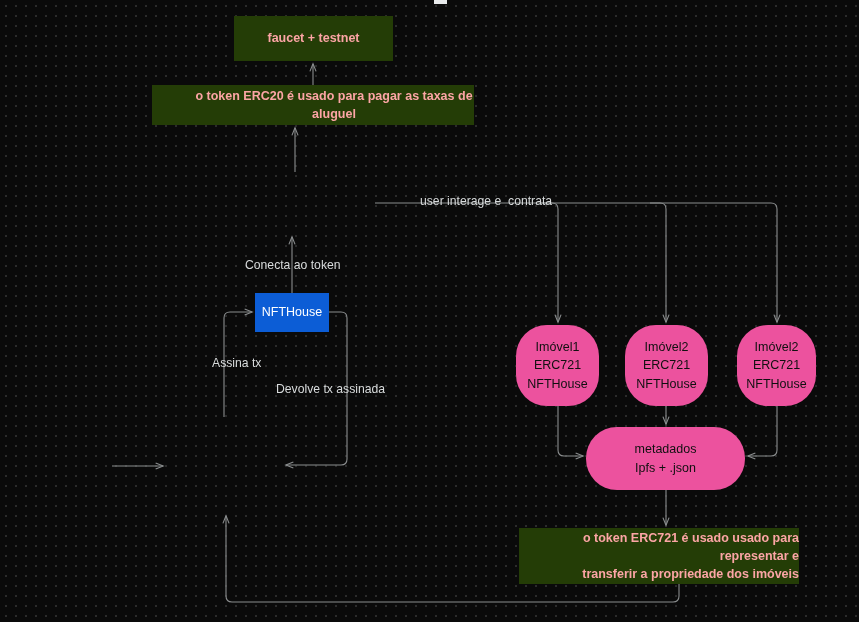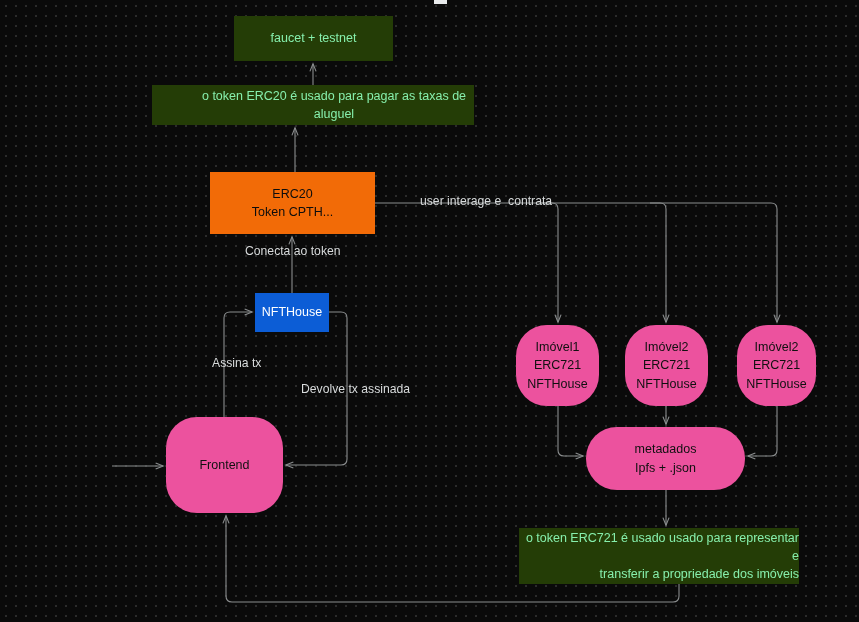--- a/index.html
+++ b/index.html
@@ -31,22 +31,23 @@
     position: absolute;
     display: flex;
     align-items: center;
     justify-content: center;
     text-align: center;
     line-height: 1.45;
     white-space: pre-line;
   }
   .n-green {
     background: #243d06;
-    color: #86efac;
+    color: #fca5a5;
     font-size: 12.5px;
+    font-weight: bold;
   }
   .n-orange {
     background: #f26b07;
     color: #0d0d0d;
     font-size: 12.5px;
   }
   .n-pink {
     background: #ec529e;
     color: #101010;
     font-size: 12.5px;
@@ -117,33 +118,26 @@
   </svg>
 
   <div class="node n-green" style="left:234px; top:16px; width:159px; height:45px;">
     <span>faucet + testnet</span>
   </div>
 
   <div class="node n-green" style="left:152px; top:85px; width:322px; height:40px;padding-left:42px;">
     <span>o token ERC20 é usado para pagar as taxas de aluguel</span>
   </div>
 
-  <div class="node n-orange" style="left:210px; top:172px; width:165px; height:62px;">
-    <span>ERC20
-Token CPTH...</span>
-  </div>
 
   <div class="node n-blue" style="left:255px; top:293px; width:74px; height:39px;">
     <span>NFTHouse</span>
   </div>
 
 
-  <div class="node n-pink" style="left:166px; top:417px; width:117px; height:96px;">
-    <span>Frontend</span>
-  </div>
 
   <div class="node n-pink" style="left:516px; top:325px; width:83px; height:81px;">
     <span>Imóvel1
 ERC721
 NFTHouse</span>
   </div>
 
   <div class="node n-pink" style="left:625px; top:325px; width:83px; height:81px;">
     <span>Imóvel2
 ERC721
@@ -161,19 +155,19 @@
 Ipfs + .json</span>
   </div>
 
   <div class="node n-green" style="left:519px; top:528px; width:280px; height:56px;text-align:right;">
     <span>o token ERC721 é usado usado para representar e
 transferir a propriedade dos imóveis</span>
   </div>
 
   <div class="edge-label" style="left:376px; top:195px;padding-left:44px;">user interage e  contrata</div>
 
-  <div class="edge-label" style="left:245px; top:245px;">Conecta ao token</div>
+  <div class="edge-label" style="left:245px; top:259px;">Conecta ao token</div>
 
   <div class="edge-label" style="left:198px; top:357px;margin-left:14px;">Assina tx</div>
 
-  <div class="edge-label" style="left:301px; top:383px;">Devolve tx assinada</div>
+  <div class="edge-label" style="left:276px; top:383px;">Devolve tx assinada</div>
 
 </div>
 
 </body></html>

